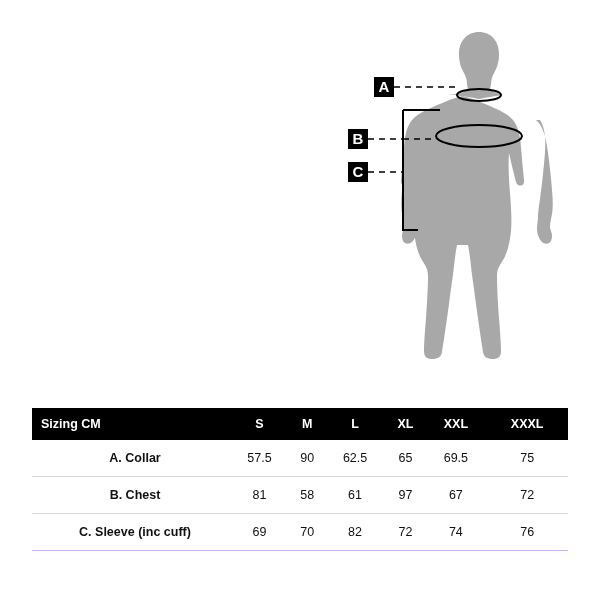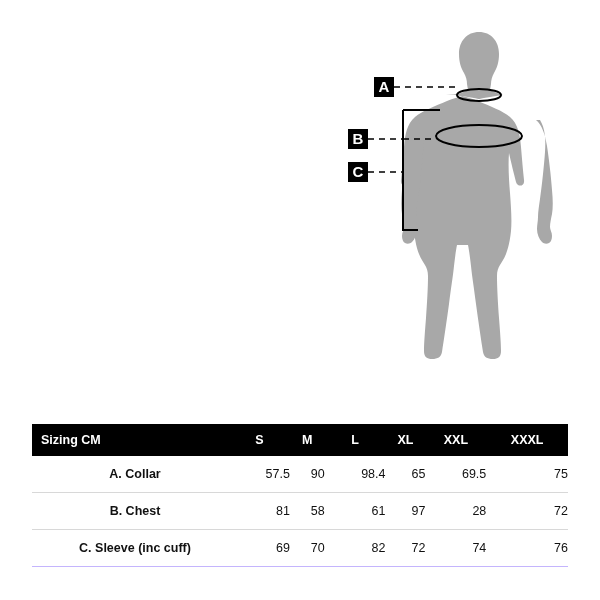--- a/index.html
+++ b/index.html
@@ -56,41 +56,41 @@
     font-size: 22px;
     font-weight: bold;
     letter-spacing: 0.2px;
     color: #000000;
   }
 
   
   .size-table {
     position: absolute;
     left: 32px;
-    top: 424px;
+    top: 408px;
     width: 536px;
     border-collapse: collapse;
     font-size: 12px;
   }
   .size-table thead th {
     background: #000000;
     color: #ffffff;
     font-weight: bold;
     font-size: 12.5px;
     padding: 9px 0;
     text-align: center;
   }
   .size-table thead th.first {
     text-align: left;
     padding-left: 9px;
     width: 188px;
   }
   .size-table tbody td {
     padding: 11px 0;
-    text-align: right;
+    text-align: center;
     border-bottom: 1px solid #d8d8d8;
     color: #111111;
     font-size: 12.5px;
   }
   .size-table tbody td.first {
     text-align: center;
     padding-left: 9px;
     font-weight: bold;
   }
   .size-table tbody tr:last-child td {
@@ -149,32 +149,32 @@
         <th>XL</th>
         <th>XXL</th>
         <th>XXXL</th>
       </tr>
     </thead>
     <tbody>
       <tr>
         <td class="first">A. Collar</td>
         <td>57.5</td>
         <td>90</td>
-        <td>98.4</td>
+        <td>62.5</td>
         <td>65</td>
         <td>69.5</td>
         <td>75</td>
       </tr>
       <tr>
         <td class="first">B. Chest</td>
         <td>81</td>
         <td>58</td>
         <td>61</td>
         <td>97</td>
-        <td>28</td>
+        <td>67</td>
         <td>72</td>
       </tr>
       <tr>
         <td class="first">C. Sleeve (inc cuff)</td>
         <td>69</td>
         <td>70</td>
         <td>82</td>
         <td>72</td>
         <td>74</td>
         <td>76</td>

